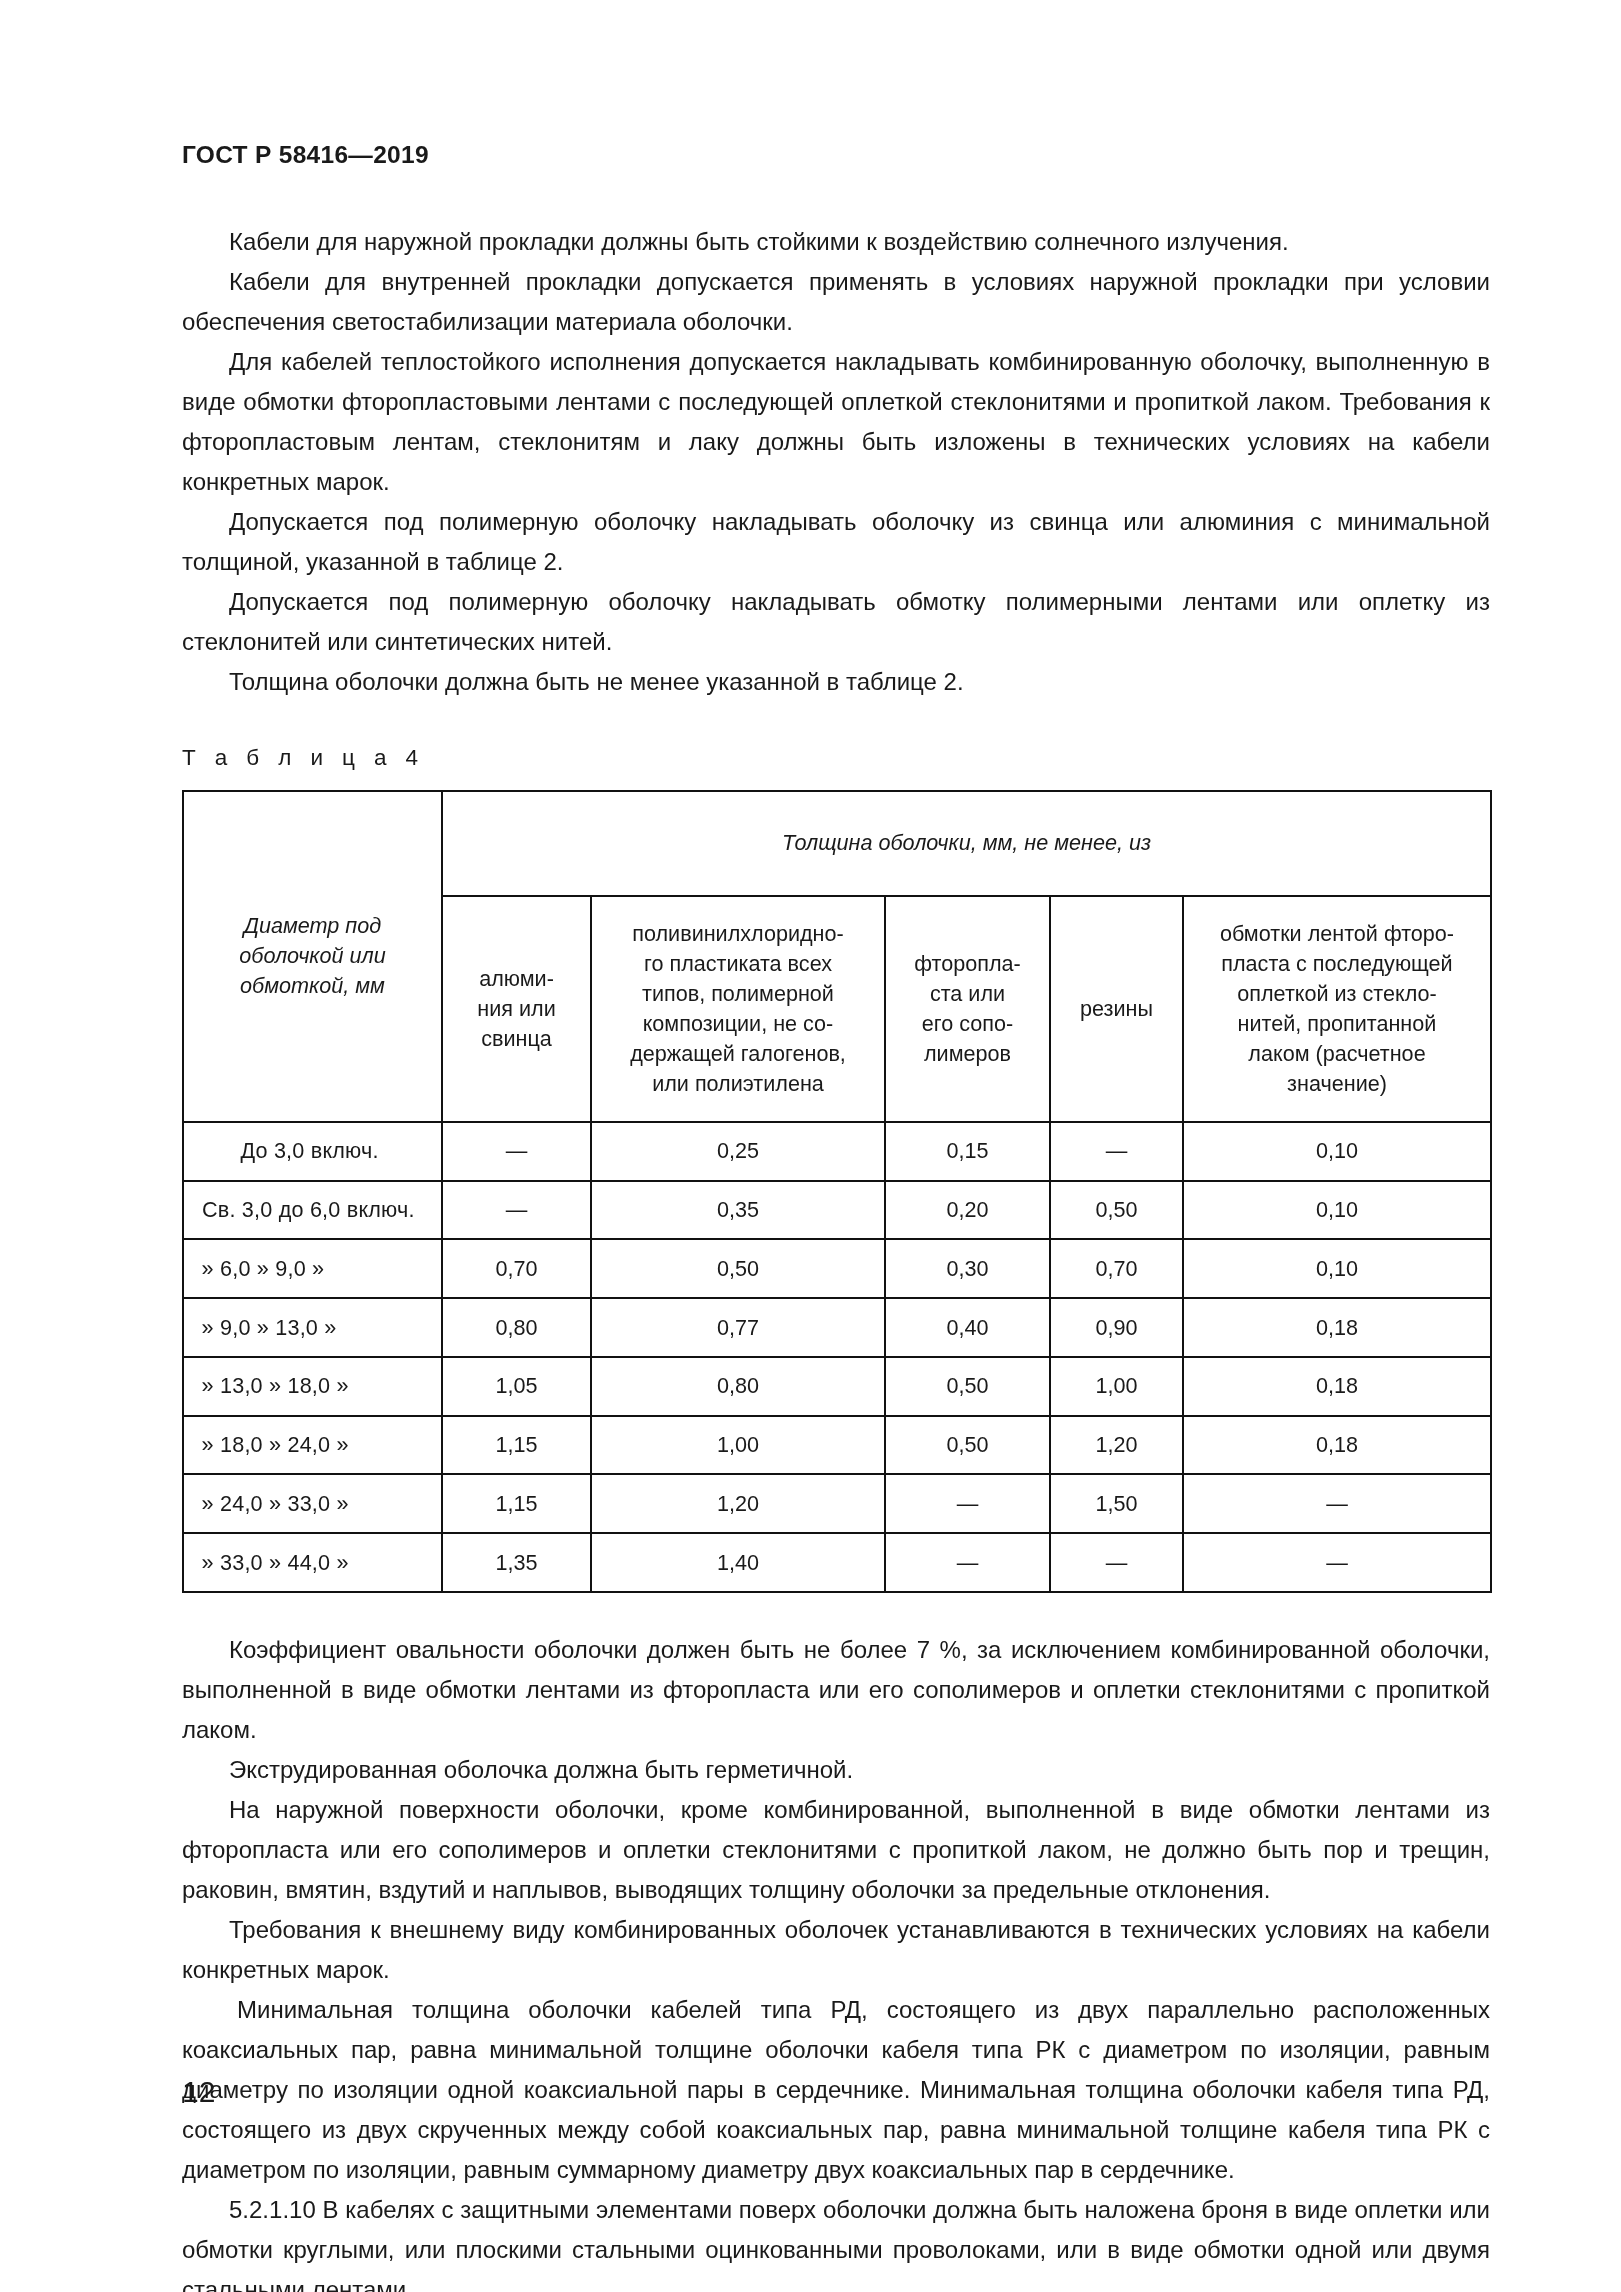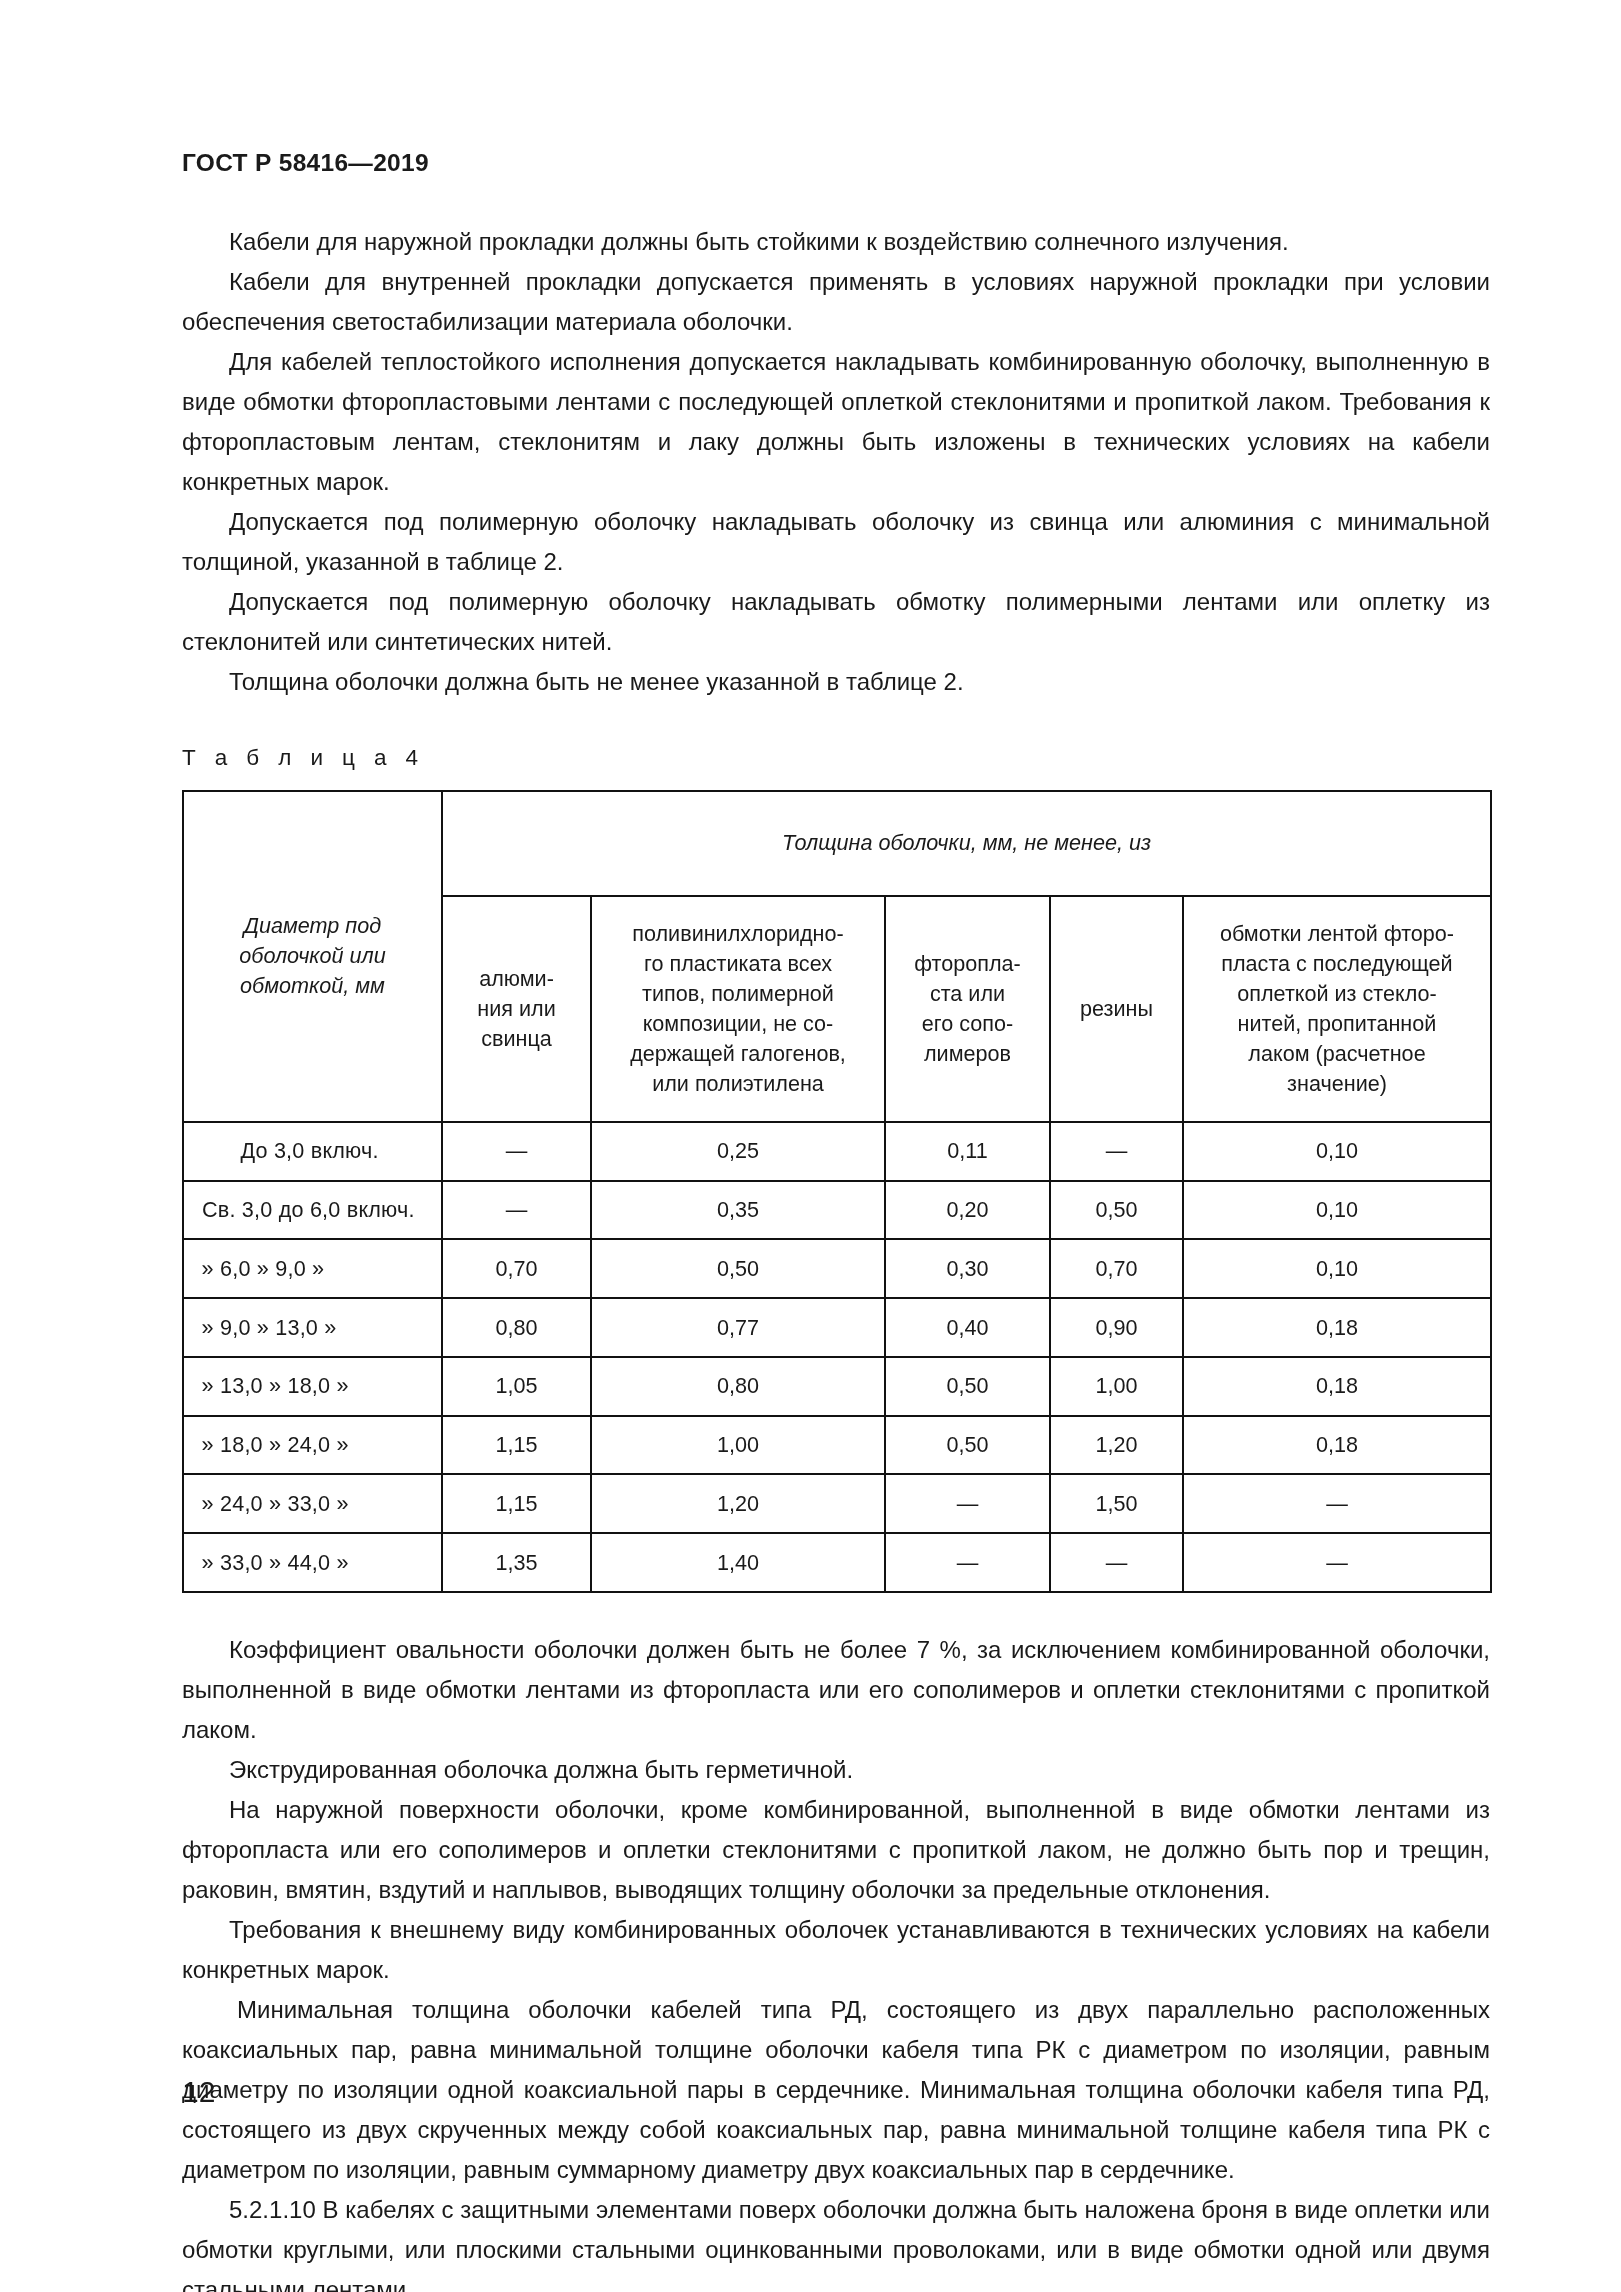--- a/index.html
+++ b/index.html
@@ -18,21 +18,21 @@
   .page {
     position: absolute;
     left: 0; top: 0;
     width: 1621px;
     height: 2293px;
     box-sizing: border-box;
   }
   .running-head {
     position: absolute;
     left: 182px;
-    top: 149px;
+    top: 141px;
     font-size: 24.5px;
     font-weight: bold;
     letter-spacing: 0.3px;
     white-space: nowrap;
   }
   .content {
     position: absolute;
     left: 182px;
     top: 222px;
     width: 1308px;
@@ -130,21 +130,21 @@
           <td class="wrap">фторопла-<br>ста или<br>его сопо-<br>лимеров</td>
           <td class="wrap">резины</td>
           <td class="wrap">обмотки лентой фторо-<br>пласта с последующей<br>оплеткой из стекло-<br>нитей, пропитанной<br>лаком (расчетное<br>значение)</td>
         </tr>
       </thead>
       <tbody id="table-body">
           <tr class="thick-sep">
             <td class="rng">До 3,0 включ.</td>
             <td>—</td>
             <td>0,25</td>
-            <td>0,11</td>
+            <td>0,15</td>
             <td>—</td>
             <td>0,10</td>
           </tr>
           <tr>
             <td class="rng">Св. 3,0 до 6,0 включ.</td>
             <td>—</td>
             <td>0,35</td>
             <td>0,20</td>
             <td>0,50</td>
             <td>0,10</td>

